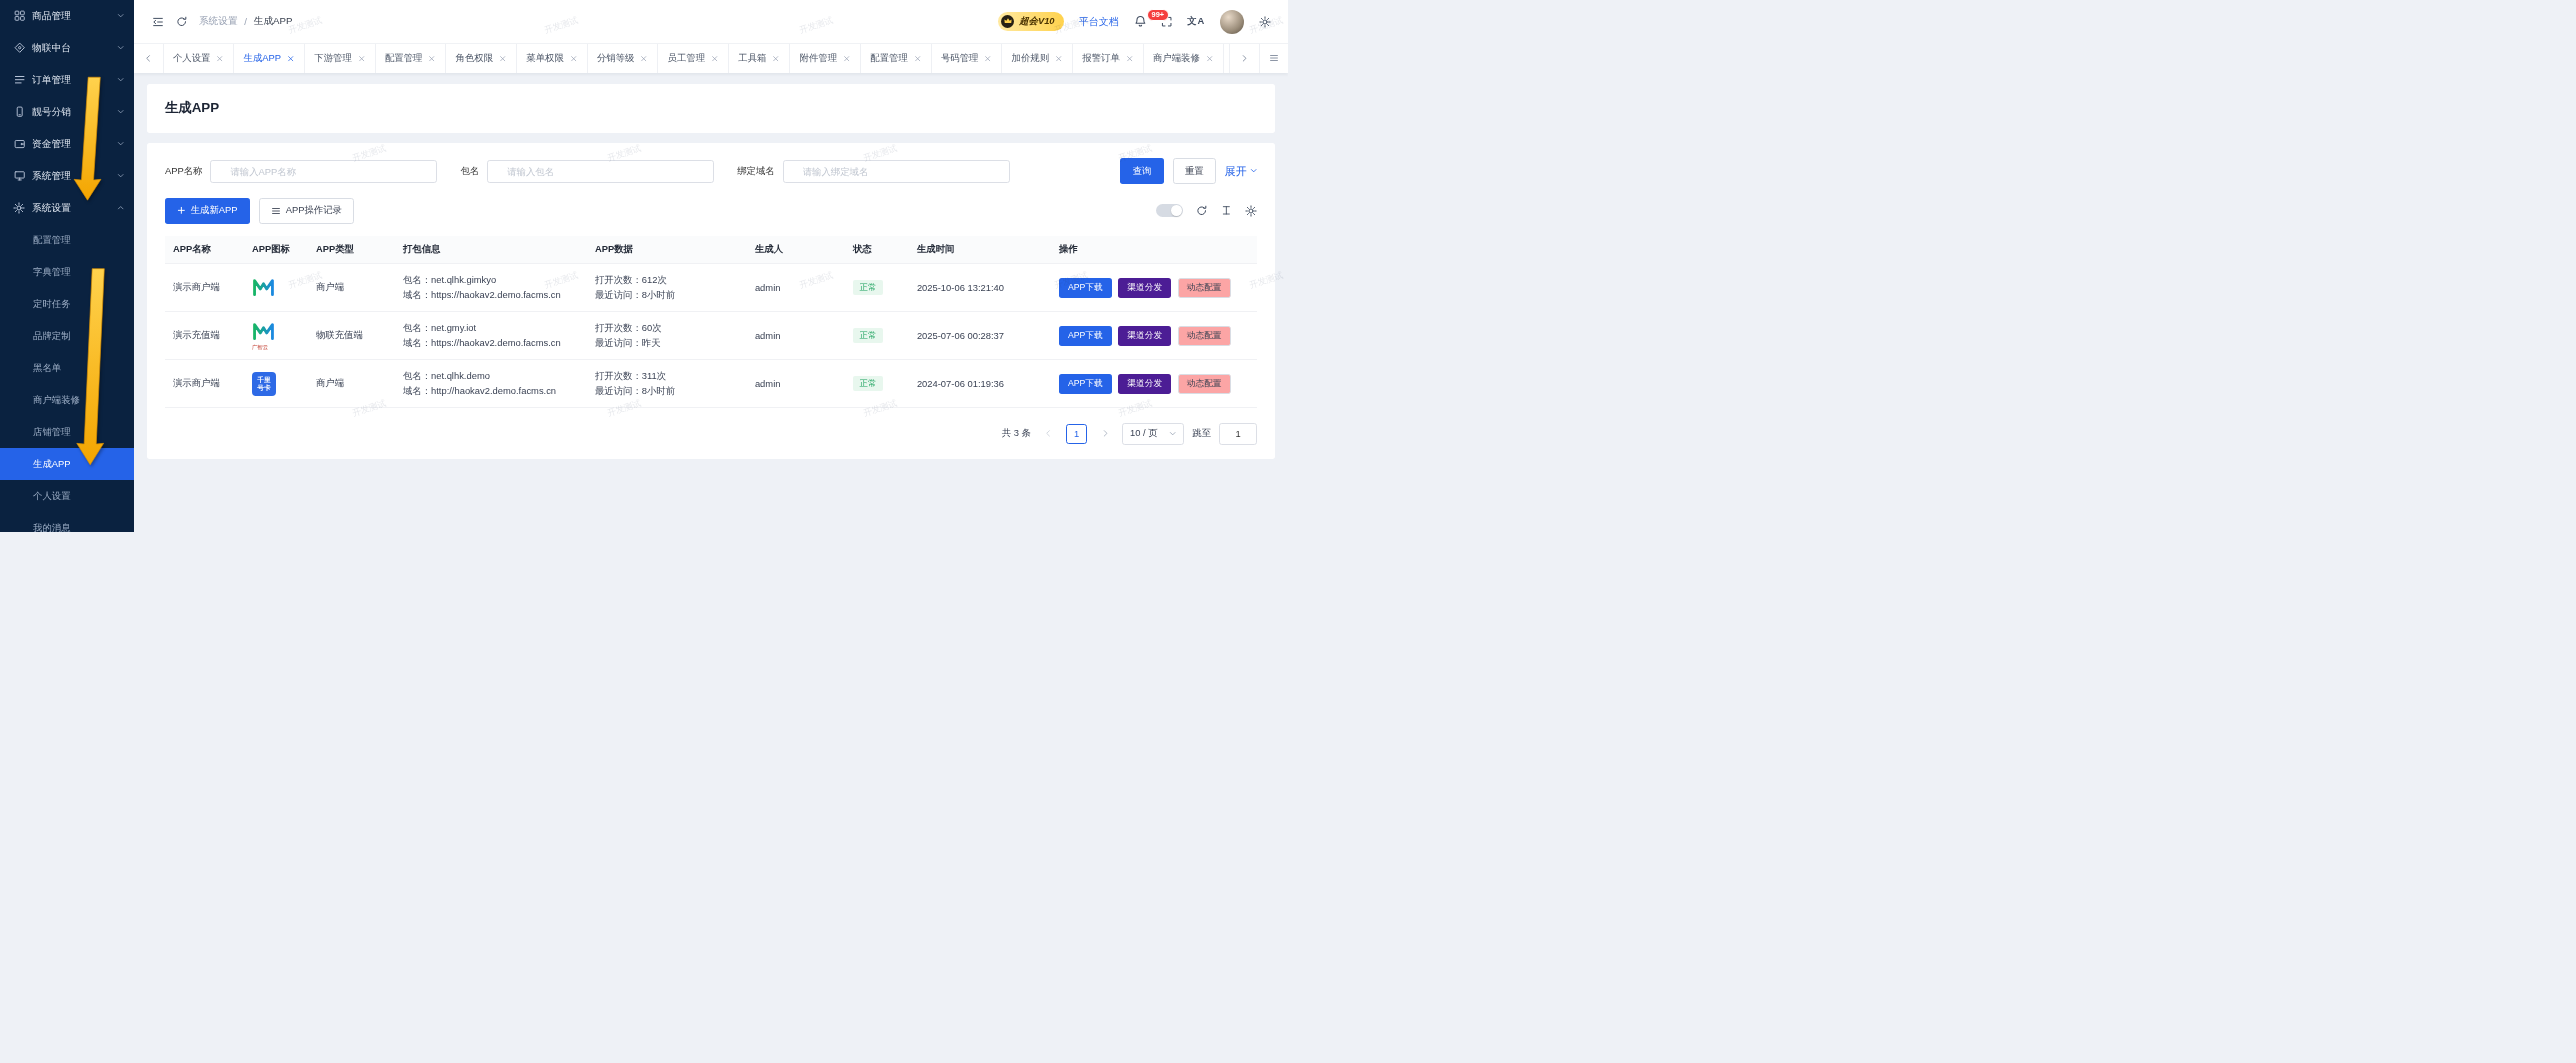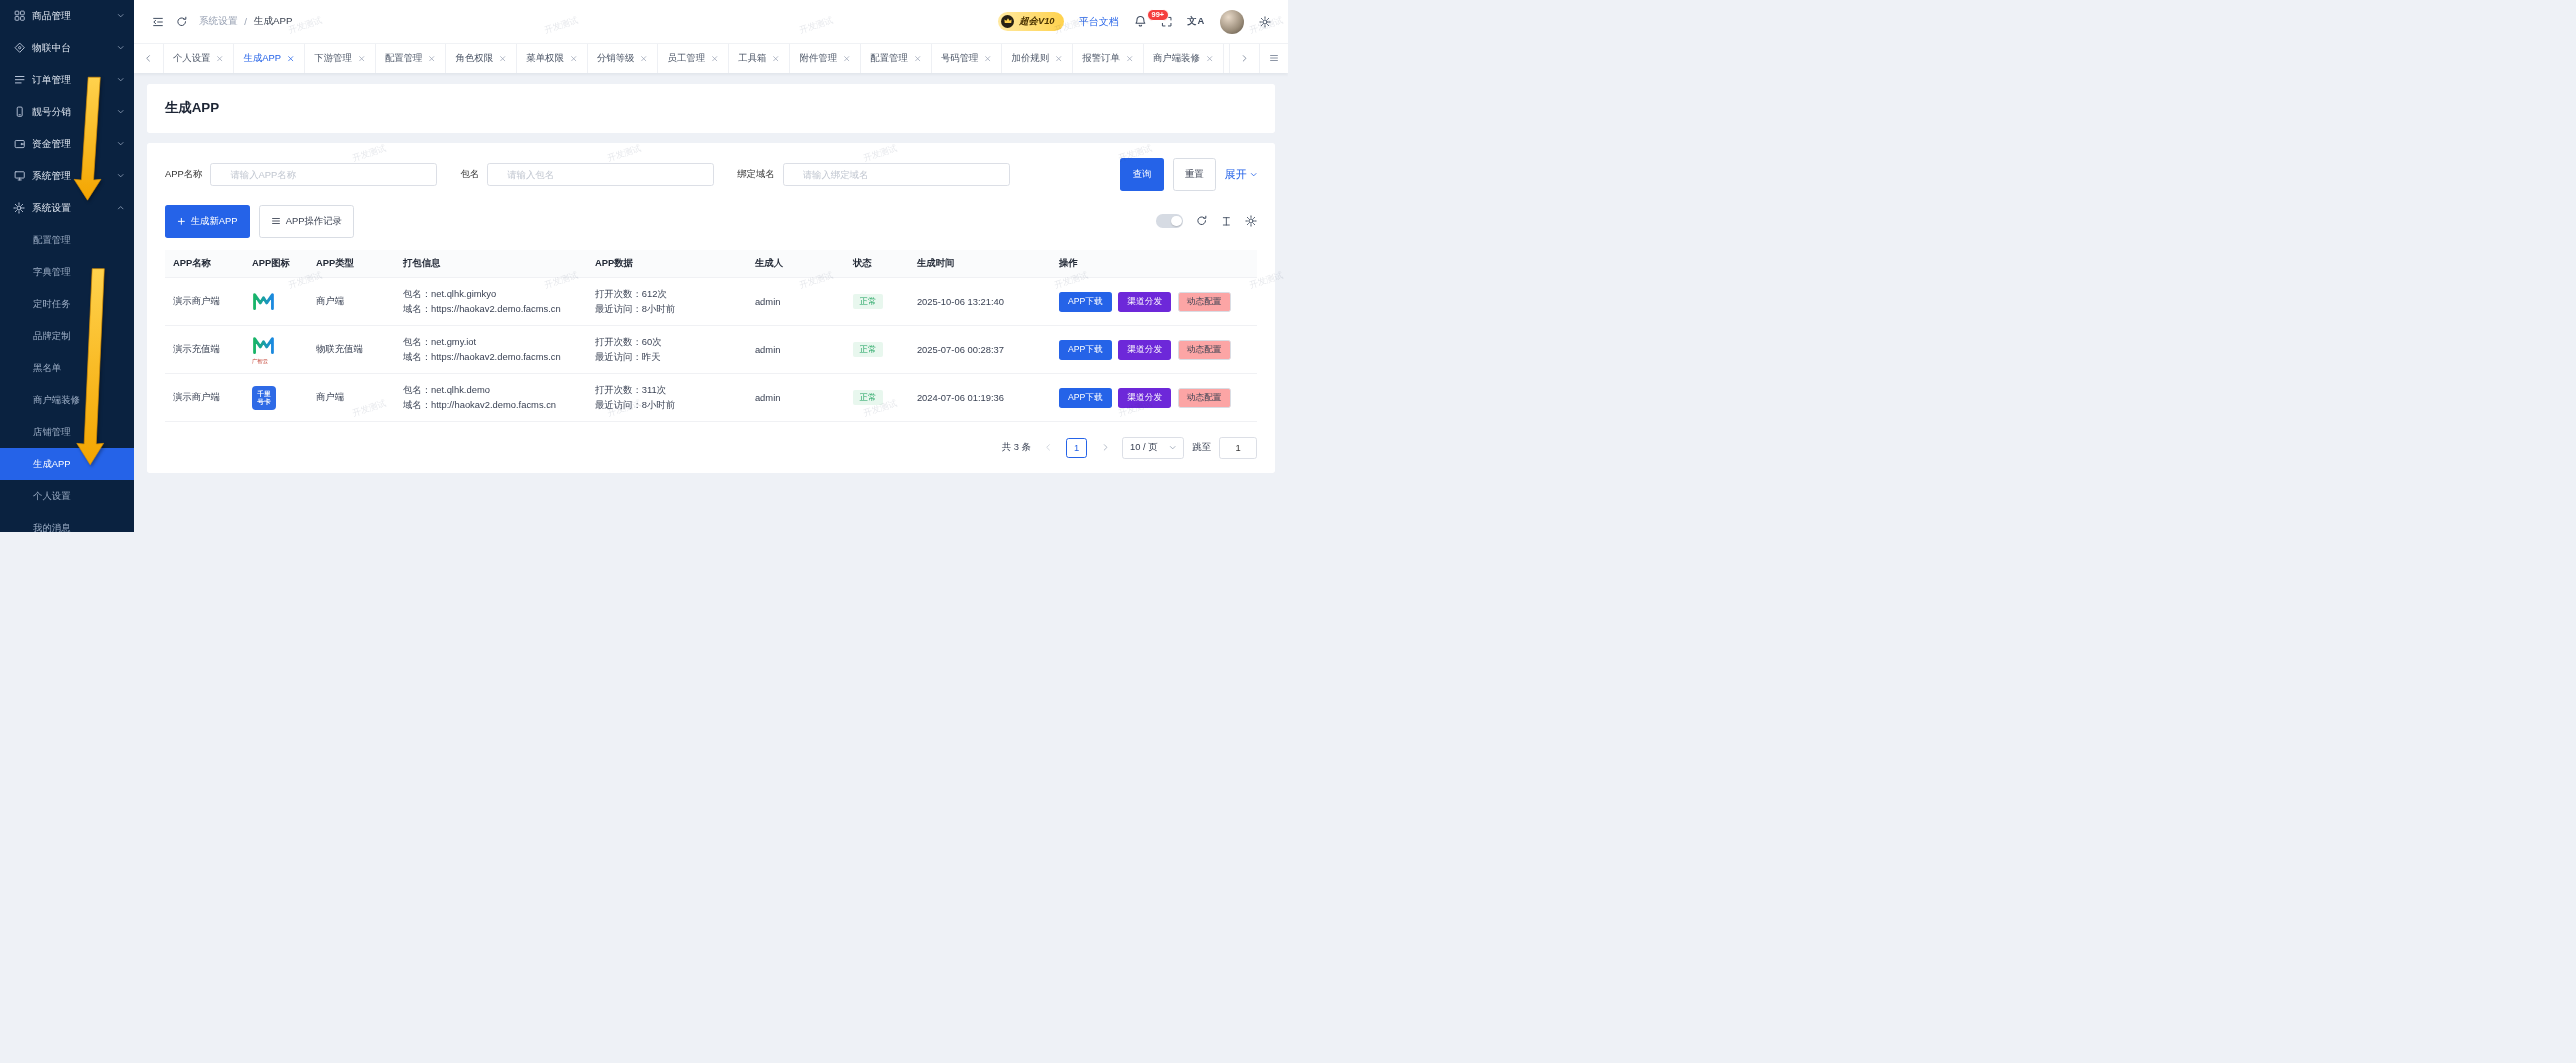--- a/index.html
+++ b/index.html
@@ -49,40 +49,40 @@
   .alert{margin-top:13.4px;background:#e9f2ff;border-radius:2.7px;padding:7.4px 10.7px;display:flex;align-items:center;gap:6.7px;font-size:9.4px;color:#3a4254}
   .card.body{margin-top:10.7px;padding:14.8px 17.5px}
 
   .filter-row{display:flex;align-items:center}
   .f-fields{display:flex;gap:23px;align-items:center}
   .f-field{display:flex;align-items:center;gap:8px}
   .f-field label{font-size:9.4px;color:#333;white-space:nowrap}
   .f-field input{width:227px;height:23px;border:0.7px solid #dcdfe6;border-radius:2.7px;padding:0 19px;font-size:9.4px;color:#333;outline:none;font-family:inherit}
   .f-field input::placeholder{color:#c0c6d0}
   .filter-actions{margin-left:auto;display:flex;align-items:center;gap:8.7px}
-  .btn{height:33px;padding:0 11.4px;border-radius:2.7px;font-size:9.4px;border:0.7px solid transparent;cursor:pointer;display:inline-flex;align-items:center;gap:4.7px;font-family:inherit;background:#fff;color:#3c4353}
+  .btn{height:26px;padding:0 11.4px;border-radius:2.7px;font-size:9.4px;border:0.7px solid transparent;cursor:pointer;display:inline-flex;align-items:center;gap:4.7px;font-family:inherit;background:#fff;color:#3c4353}
   .btn.primary{background:#2563e8;color:#fff}
   .btn.plain{border-color:#d9dde4}
   .link-expand{color:#2563e8;font-size:11px;display:flex;align-items:center;gap:3px;cursor:pointer}
   .link-expand .icon-btn{color:#2563e8}
 
   .toolbar{margin-top:13.4px;display:flex;align-items:center}
   .toolbar .btn+.btn{margin-left:8.7px}
   .tool-icons{margin-left:auto;display:flex;align-items:center;gap:13.4px;color:#4e5969}
   .switch{width:27px;height:13.4px;border-radius:6.7px;background:#d6dbe3;position:relative;cursor:pointer}
   .switch .knob{position:absolute;top:1.3px;right:1.3px;width:10.7px;height:10.7px;border-radius:50%;background:#fff;box-shadow:0 0.7px 1.3px rgba(0,0,0,.2)}
 
   table{width:100%;border-collapse:collapse;table-layout:fixed;margin-top:12px}
   th{background:#fafbfc;text-align:left;font-size:9.4px;font-weight:700;color:#242b38;padding:7.4px 8px;border-bottom:0.7px solid #f0f1f4}
   td{padding:8.7px 8px;border-bottom:0.7px solid #f0f1f4;font-size:9.4px;color:#3a4254;vertical-align:middle}
   .two-line div{line-height:14.8px}
   .status{display:inline-block;background:#e8f7ee;color:#1ea35f;font-size:8.4px;padding:2px 6.7px;border-radius:2px}
   .abtn{height:20px;padding:0 8px;border-radius:2.7px;border:0.7px solid transparent;font-size:8.7px;color:#fff;cursor:pointer;font-family:inherit;margin-right:6.7px}
   .abtn.primary{background:#2563e8}
-  .abtn.success{background:#6d28d9}
+  .abtn.success{background:#4c1d95}
   .abtn.plain{background:#fca5a5;border-color:#d9dde4;color:#3c4353}
   .icon-cell{display:flex;flex-direction:column;align-items:flex-start}
   .icap{font-size:5.4px;color:#c0392b;line-height:6px;margin-top:0.7px}
   .blue-card{width:24px;height:24px;border-radius:4px;background:#2e6ae6;color:#fff;display:flex;flex-direction:column;align-items:center;justify-content:center;font-size:6.7px;font-weight:700;line-height:8px}
 
   .pager{margin-top:14.8px;display:flex;align-items:center;justify-content:flex-end;gap:8px;font-size:9.4px;color:#3a4254}
   .pg-btn{width:19px;height:20px;display:flex;align-items:center;justify-content:center;color:#aab2c0;cursor:pointer}
   .pg-btn.dim{color:#ccd2db}
   .pg-num{width:21.5px;height:20px;border:0.7px solid #2563e8;color:#2563e8;border-radius:2.7px;display:flex;align-items:center;justify-content:center;background:#fff;cursor:pointer}
   .pg-size{min-width:62px;height:21.5px;border:0.7px solid #dcdfe6;border-radius:2.7px;display:flex;align-items:center;justify-content:space-between;padding:0 6.7px;gap:5.4px;cursor:pointer;color:#3a4254}

